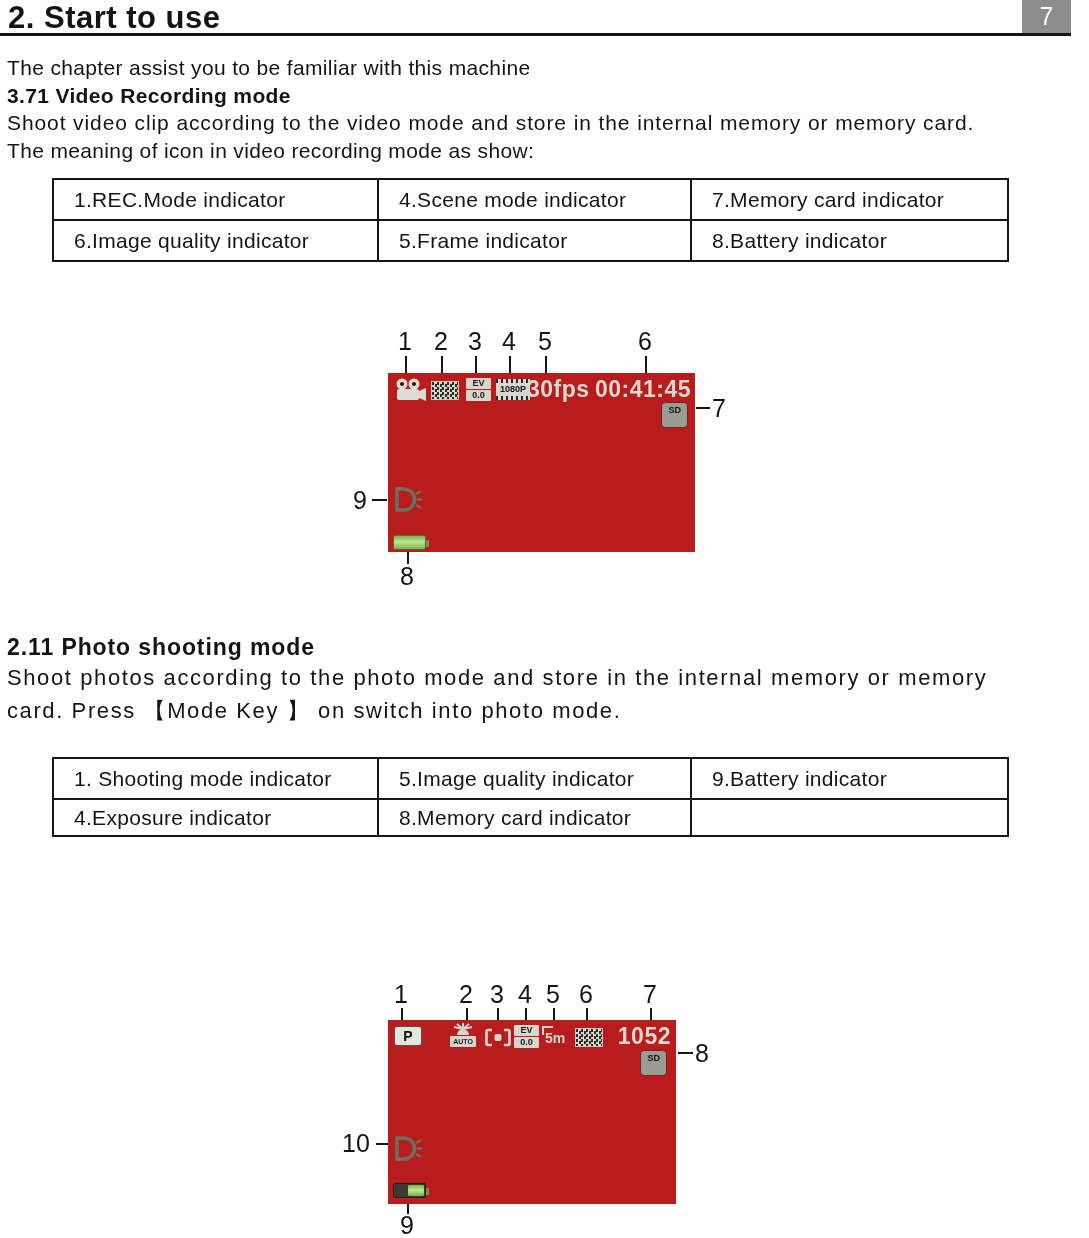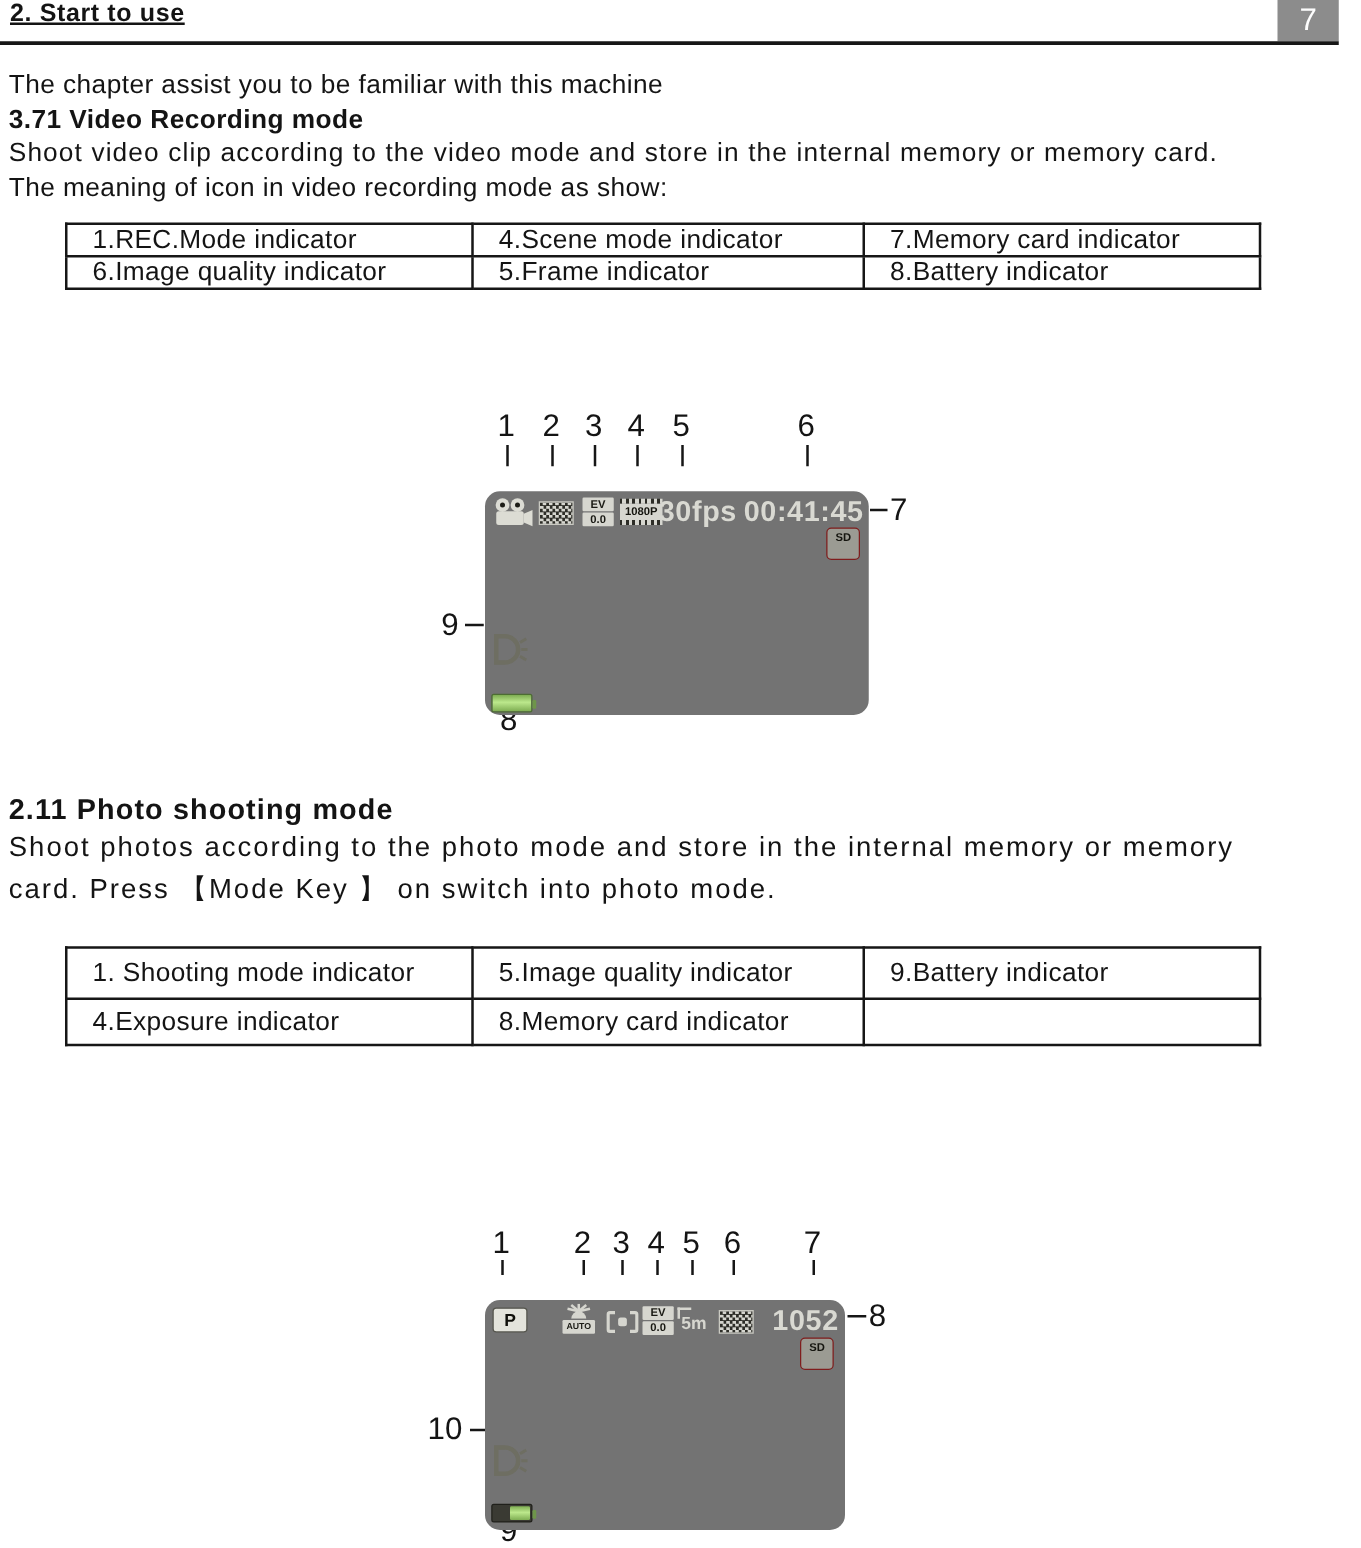--- a/index.html
+++ b/index.html
@@ -4,41 +4,41 @@
 <style>
   * { margin:0; padding:0; box-sizing:border-box; }
   html,body { background:#ffffff; }
   body {
     width:1089px; height:1238px; position:relative;
     font-family:"Liberation Sans", sans-serif; color:#141414;
     overflow:hidden;
   }
   .abs { position:absolute; }
   
-  .page-title { left:8px; top:0px; font-size:20px; font-weight:bold; letter-spacing:0.5px; white-space:nowrap;text-decoration:underline; }
+  .page-title { left:8px; top:0px; font-size:31px; font-weight:bold; letter-spacing:0.5px; white-space:nowrap; }
   .page-box { left:1022px; top:0; width:49px; height:33px; background:#8c8c8c; color:#fdfdfd;
     font-size:25px; display:flex; align-items:center; justify-content:center; }
   .header-rule { left:0; top:33px; width:1071px; height:3px; background:#161616; }
   
   .para { font-size:21px; white-space:nowrap; letter-spacing:0.35px; }
   .bold { font-weight:bold; }
   .sp1 { letter-spacing:0.9px; }
   .sp2 { letter-spacing:1.6px; font-size:22px; }
   
   table { border-collapse:collapse; table-layout:fixed; }
   td { border:2px solid #161616; font-size:21px; letter-spacing:0.3px;
        padding:0 4px 0 20px; vertical-align:middle; }
-  .t1 { left:52px; top:178px; } .t1 td { height:26px; }
+  .t1 { left:52px; top:178px; } .t1 td { height:41px; }
   .t2 { left:52px; top:757px; }
   .t2 .r-a td { height:41px; } .t2 .r-b td { height:41px; }
   .t2 .r-c td { height:59px; } .t2 .r-d td { height:37px; }
   .pre { white-space:pre-line; line-height:26px; }
   
   .diagram { }
-  .screen { position:absolute; background:#737373; border-radius:12px;margin-top:20px; }
+  .screen { position:absolute; background:#b91c1c; border-radius:0; }
   .callout { position:absolute; font-size:25px; color:#141414; line-height:26px; }
   .vline { position:absolute; width:2px; background:#161616; }
   .hline { position:absolute; height:2px; background:#161616; }
   
   .scr-num { position:absolute; color:#d9d9d2; font-size:23px; font-weight:bold; letter-spacing:0.5px; white-space:nowrap; }
   .grid-icon { position:absolute; width:28px; height:19px; border:1px solid #c9c9c1;
     background:repeating-conic-gradient(#d6d6cf 0% 25%, #2d2d27 0% 50%); background-size:5px 5px; }
   .ev-icon { position:absolute; width:25px; display:flex; flex-direction:column; gap:1px; }
   .mini-badge { background:#d6d6cf; color:#1a1a14; font-size:9px; font-weight:bold;
     text-align:center; border-radius:1px; line-height:11px; height:11px; letter-spacing:0; }

